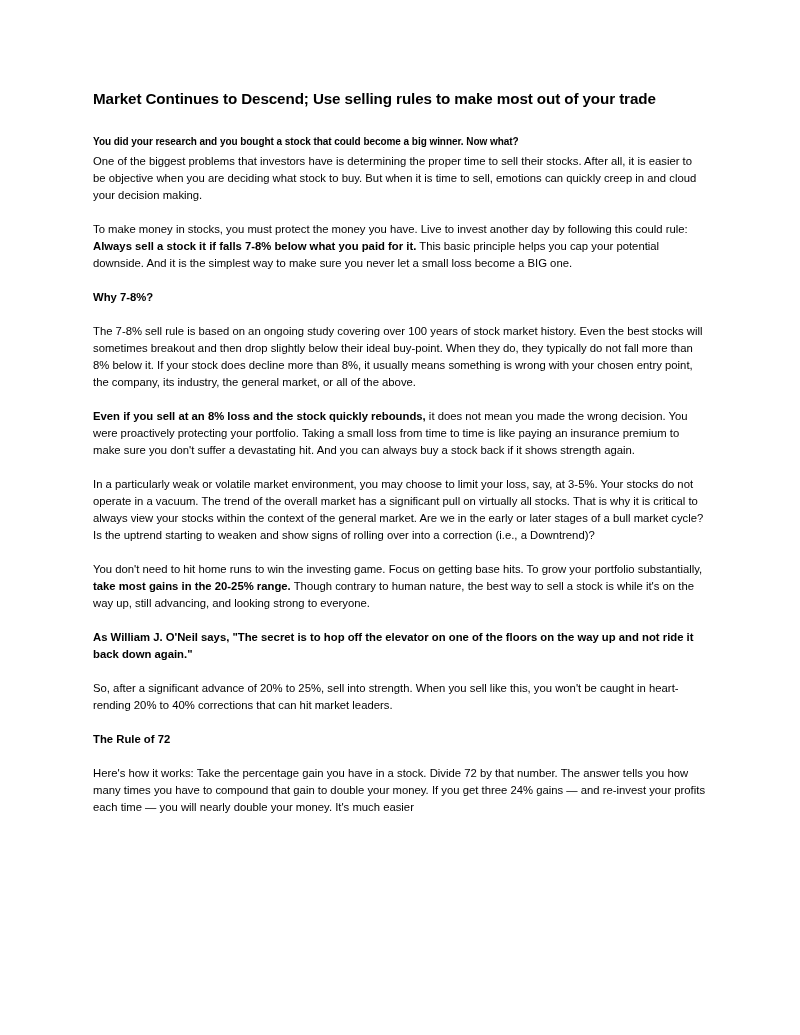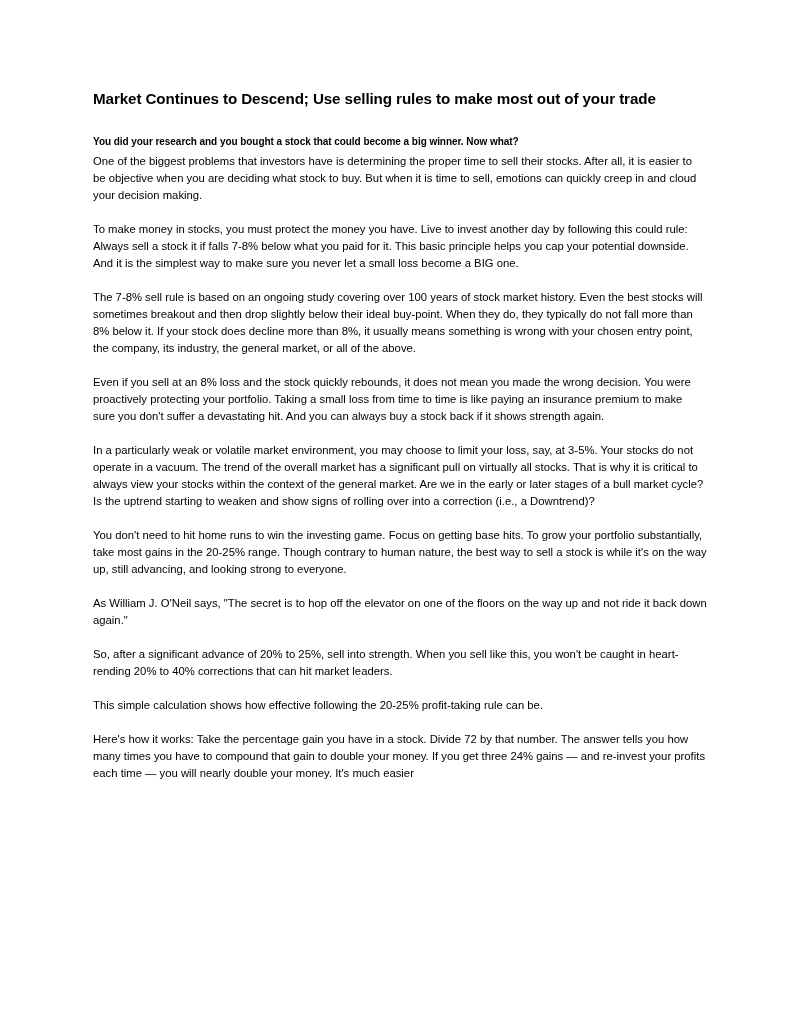--- a/index.html
+++ b/index.html
@@ -62,21 +62,21 @@
   
   .para {
     font-size: 11.3px;
     line-height: 17px;
     margin: 0;
     color: #000;
     text-align: left;
   }
 
   .para b, .para strong {
-    font-weight: normal;
+    font-weight: bold;
   }
 
   
   .gap-tight  { }
   .gap-para   { margin-top: 17px; }
   .gap-head   { margin-top: 17px; }
 
   .clip-last {
     max-height: 53px;
     overflow: hidden;
@@ -89,32 +89,33 @@
   <div class="doc-body">
 
     <h1 class="title">Market Continues to Descend; Use selling rules to make most out of your trade</h1>
 
     <h2 class="subtitle">You did your research and you bought a stock that could become a big winner. Now what?</h2>
 
     <p class="para gap-tight">One of the biggest problems that investors have is determining the proper time to sell their stocks. After all, it is easier to be objective when you are deciding what stock to buy. But when it is time to sell, emotions can quickly creep in and cloud your decision making.</p>
 
     <p class="para gap-para"><span>To make money in stocks, you must protect the money you have. Live to invest another day by following this could rule: </span><b>Always sell a stock it if falls 7-8% below what you paid for it.</b><span> This basic principle helps you cap your potential downside. And it is the simplest way to make sure you never let a small loss become a BIG one.</span></p>
 
+    <p class="minor-heading gap-head">Why 7-8%?</p>
 
     <p class="para gap-para">The 7-8% sell rule is based on an ongoing study covering over 100 years of stock market history. Even the best stocks will sometimes breakout and then drop slightly below their ideal buy-point. When they do, they typically do not fall more than 8% below it. If your stock does decline more than 8%, it usually means something is wrong with your chosen entry point, the company, its industry, the general market, or all of the above.</p>
 
     <p class="para gap-para"><b>Even if you sell at an 8% loss and the stock quickly rebounds,</b><span> it does not mean you made the wrong decision. You were proactively protecting your portfolio. Taking a small loss from time to time is like paying an insurance premium to make sure you don't suffer a devastating hit. And you can always buy a stock back if it shows strength again.</span></p>
 
     <p class="para gap-para">In a particularly weak or volatile market environment, you may choose to limit your loss, say, at 3-5%. Your stocks do not operate in a vacuum. The trend of the overall market has a significant pull on virtually all stocks. That is why it is critical to always view your stocks within the context of the general market. Are we in the early or later stages of a bull market cycle? Is the uptrend starting to weaken and show signs of rolling over into a correction (i.e., a Downtrend)?</p>
 
     <p class="para gap-para"><span>You don't need to hit home runs to win the investing game. Focus on getting base hits. To grow your portfolio substantially, </span><b>take most gains in the 20-25% range.</b><span> Though contrary to human nature, the best way to sell a stock is while it's on the way up, still advancing, and looking strong to everyone.</span></p>
 
     <p class="para gap-para"><b>As William J. O'Neil says, "The secret is to hop off the elevator on one of the floors on the way up and not ride it back down again."</b></p>
 
     <p class="para gap-para">So, after a significant advance of 20% to 25%, sell into strength. When you sell like this, you won't be caught in heart-rending 20% to 40% corrections that can hit market leaders.</p>
 
+    <p class="minor-heading gap-head">The Rule of 72</p>
 
-    <p class="para gap-para">This simple calculation shows how effective following the 20-25% profit-taking rule can be.</p>
 
     <p class="para gap-para clip-last">Here's how it works: Take the percentage gain you have in a stock. Divide 72 by that number. The answer tells you how many times you have to compound that gain to double your money. If you get three 24% gains — and re-invest your profits each time — you will nearly double your money. It's much easier</p>
 
   </div>
 </div>
 
 </body></html>

